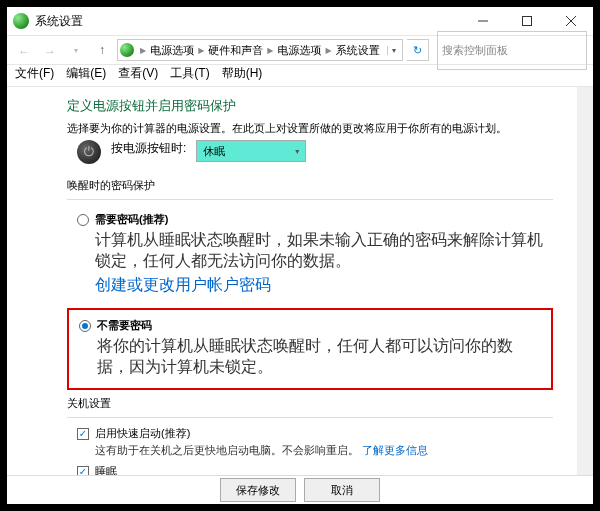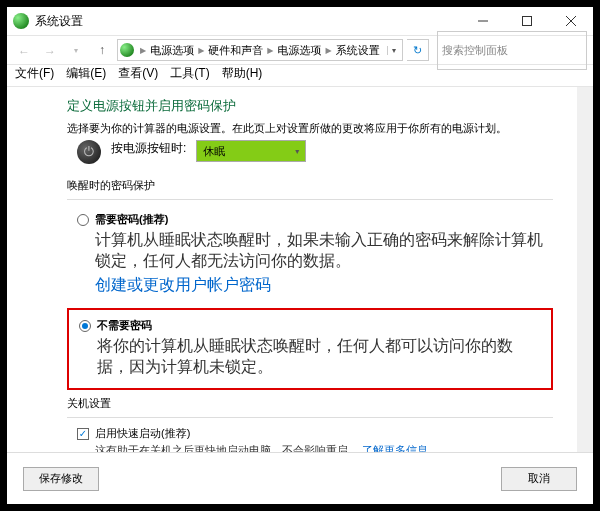--- a/index.html
+++ b/index.html
@@ -21,35 +21,35 @@
   .refresh { width: 22px; border: 1px solid #ccc; border-left: none; height: 22px; display: flex; align-items: center; justify-content: center; color: #07c; font-size: 11px; }
   .search { width: 150px; height: 39px; border: 1px solid #ccc; margin-left: 4px; display: flex; align-items: center; padding: 0 4px; color: #888; font-size: 11px; }
   .menubar { height: 22px; display: flex; align-items: flex-start; gap: 12px; padding: 0 8px; font-size: 12px; border-bottom: 1px solid #e5e5e5; }
   .content { flex: 1; overflow: auto; padding: 10px 24px 10px 60px; }
   .heading { color: #0a6a3a; font-size: 13px; margin-bottom: 6px; }
   .subtext { font-size: 11px; }
   .section-title { font-size: 11px; margin: 8px 0 6px 0; }
   .row { display: flex; align-items: flex-start; gap: 10px; margin: 4px 0 14px 10px; }
   .power-icon { width: 24px; height: 24px; border-radius: 50%; background: radial-gradient(circle at 35% 35%, #666, #111); position: relative; display: flex; align-items: center; justify-content: center; }
   .power-icon::before { content: "⏻"; color: #bbb; font-size: 13px; }
-  .select { width: 110px; height: 22px; border: 1px solid #aaa; display: flex; align-items: center; justify-content: space-between; padding: 0 6px; font-size: 11px; background: #84cc16; }
+  .select { width: 110px; height: 22px; border: 1px solid #aaa; display: flex; align-items: center; justify-content: space-between; padding: 0 6px; font-size: 11px; background: #5eead4; }
   .select .arr { font-size: 8px; color: #555; }
   hr.sep { border: none; border-top: 1px solid #ddd; margin: 4px 0 8px 0; }
   .radio-block { margin-left: 10px; padding: 4px 0; }
   .radio-block.highlight { border: 2px solid #d00; padding: 8px 10px; margin: 6px 0; }
   .radio-line { display: flex; align-items: center; gap: 6px; font-size: 11px; font-weight: bold; }
   .radio { width: 12px; height: 12px; border: 1px solid #666; border-radius: 50%; display: inline-flex; align-items: center; justify-content: center; }
   .radio.sel::after { content: ""; width: 6px; height: 6px; background: #0078d7; border-radius: 50%; }
   .radio-desc { font-size: 16px; margin: 3px 0 2px 18px; color: #333; }
   .link { color: #0066cc; }
   .chk-line { display: flex; align-items: center; gap: 6px; font-size: 11px; margin-left: 10px; margin-top: 6px; }
   .chk { width: 12px; height: 12px; border: 1px solid #666; display: inline-flex; align-items: center; justify-content: center; color: #0078d7; }
   .chk.on::after { content: "✓"; font-size: 10px; line-height: 1; }
   .chk-desc { font-size: 11px; margin: 2px 0 2px 28px; color: #333; }
-  .footer { height: 52px; border-top: 1px solid #ddd; display: flex; align-items: center; justify-content: space-between; gap: 8px; padding: 0 16px; }
+  .footer { height: 29px; border-top: 1px solid #ddd; display: flex; align-items: center; justify-content: center; gap: 8px; padding: 0 16px; }
   .btn { min-width: 76px; height: 24px; border: 1px solid #aaa; background: #efefef; display: flex; align-items: center; justify-content: center; font-size: 11px; }
   .scrollbar { width: 16px; background: #f0f0f0; }
   .content-wrap { flex: 1; display: flex; overflow: hidden; }
   .content-inner { flex: 1; overflow: hidden; }
 </style>
 </head>
 <body>
 
 <div class="window">
 

